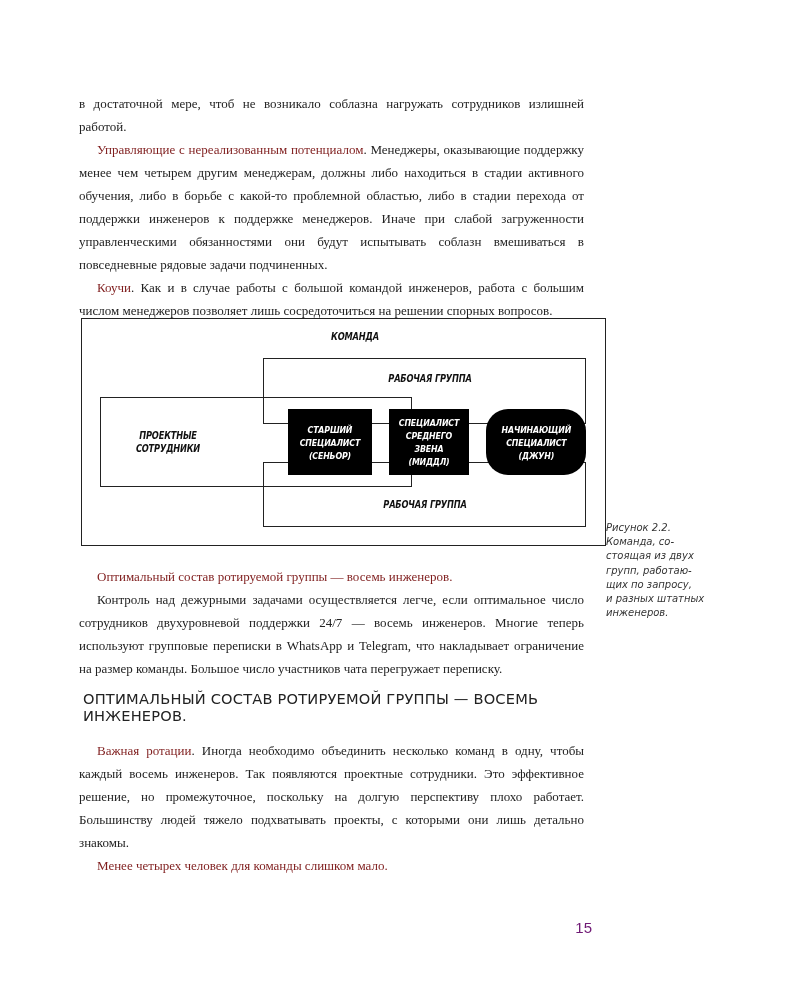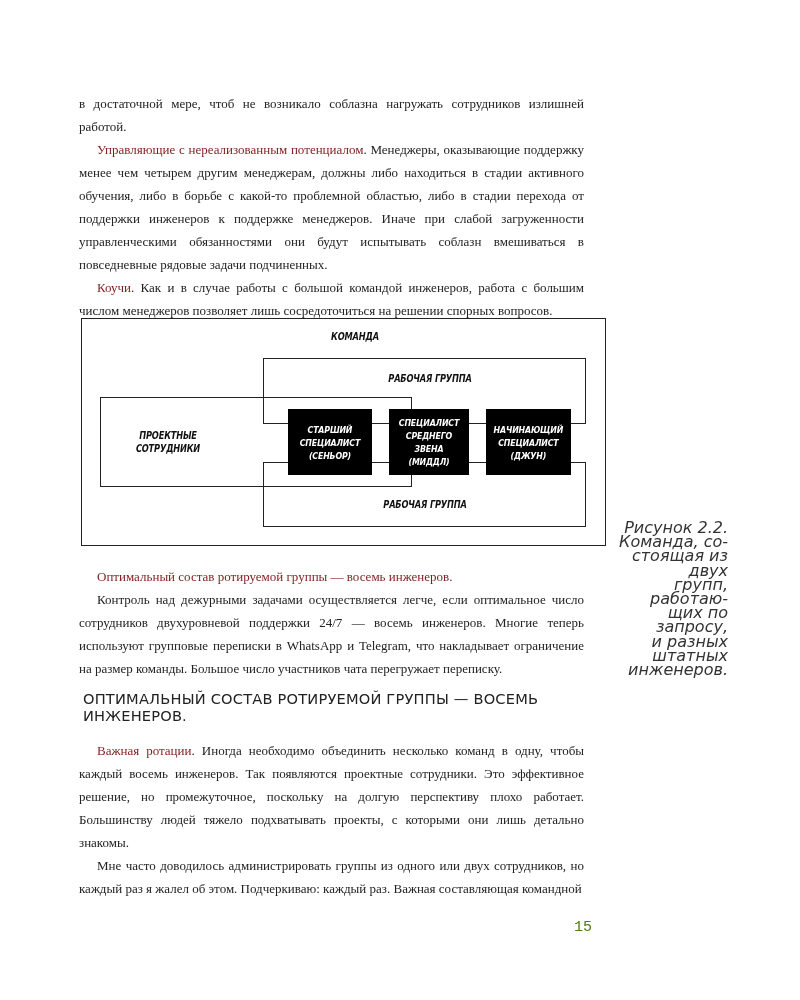--- a/index.html
+++ b/index.html
@@ -40,26 +40,26 @@
     }
     .role span {
       font-family: "DejaVu Sans", "Liberation Sans", sans-serif; font-weight: bold;
       font-size: 9.4px; line-height: 13px; letter-spacing: -0.2px;
       transform: scaleX(0.84); display: block; white-space: pre-line;
     }
 
     .caption {
       position: absolute; left: 606px; top: 521px; width: 122px;
       font-family: "DejaVu Sans", "Liberation Sans", sans-serif; font-style: italic;
-      font-size: 16px; line-height: 14.2px; text-align: right; color: #333;
+      font-size: 10px; line-height: 14.2px; text-align: left; color: #333;
       white-space: pre-line;
     }
     .page-number {
       position: absolute; left: 562px; top: 919px; width: 30px; text-align: right;
-      font-family: Liberation Mono, monospace; font-size: 15px; color: #4d7c0f;
+      font-family: Liberation Sans, sans-serif; font-size: 15px; color: #701a75;
     }
   </style>
 </head>
 <body>
 
 <div class="page">
 
   <div class="text-block" id="block1">
       <p><span>в достаточной мере, чтоб не возникало соблазна нагружать сотрудников излишней работой.</span></p>
       <p class="indent"><b>Управляющие с нереализованным потенциалом</b><span>. Менеджеры, оказывающие поддержку менее чем четырем другим менеджерам, должны либо находиться в стадии активного обучения, либо в борьбе с какой-то проблемной областью, либо в стадии перехода от поддержки инженеров к поддержке менеджеров. Иначе при слабой загруженности управленческими обязанностями они будут испытывать соблазн вмешиваться в повседневные рядовые задачи подчиненных.</span></p>
@@ -83,21 +83,21 @@
     <div class="role" style="left:288px; top:409px; width:84px; height:66px;">
       <span>СТАРШИЙ
 СПЕЦИАЛИСТ
 (СЕНЬОР)</span>
     </div>
     <div class="role" style="left:389px; top:409px; width:80px; height:66px;">
       <span>СПЕЦИАЛИСТ
 СРЕДНЕГО
 ЗВЕНА (МИДДЛ)</span>
     </div>
-    <div class="role" style="left:486px; top:409px; width:85px; height:66px;">
+    <div class="role" style="left:486px; top:409px; width:100px; height:66px;border-radius:22px;">
       <span>НАЧИНАЮЩИЙ
 СПЕЦИАЛИСТ
 (ДЖУН)</span>
     </div>
   </div>
 
   <div class="caption">Рисунок 2.2.
 Команда, со-
 стоящая из двух
 групп, работаю-
@@ -107,17 +107,17 @@
 
   <div class="text-block" id="block2">
       <p class="indent"><b>Оптимальный состав ротируемой группы — восемь инженеров.</b></p>
       <p class="indent"><span>Контроль над дежурными задачами осуществляется легче, если оптимальное число сотрудников двухуровневой поддержки 24/7 — восемь инженеров. Многие теперь используют групповые переписки в WhatsApp и Telegram, что накладывает ограничение на размер команды. Большое число участников чата перегружает переписку.</span></p>
     </div>
 
   <div class="heading">Оптимальный состав ротируемой группы — восемь инженеров.</div>
 
   <div class="text-block" id="block3">
       <p class="indent"><b>Важная ротации</b><span>. Иногда необходимо объединить несколько команд в одну, чтобы каждый восемь инженеров. Так появляются проектные сотрудники. Это эффективное решение, но промежуточное, поскольку на долгую перспективу плохо работает. Большинству людей тяжело подхватывать проекты, с которыми они лишь детально знакомы.</span></p>
-      <p class="indent"><span>Мне часто доводилось администрировать группы из одного или двух сотрудников, но каждый раз я жалел об этом. Подчеркиваю: каждый раз. Важная составляющая командной</span></p>
+      <p class="indent"><b>Менее четырех человек для команды слишком мало.</b></p>
     </div>
 
   <div class="page-number">15</div>
 </div>
 
 </body></html>

